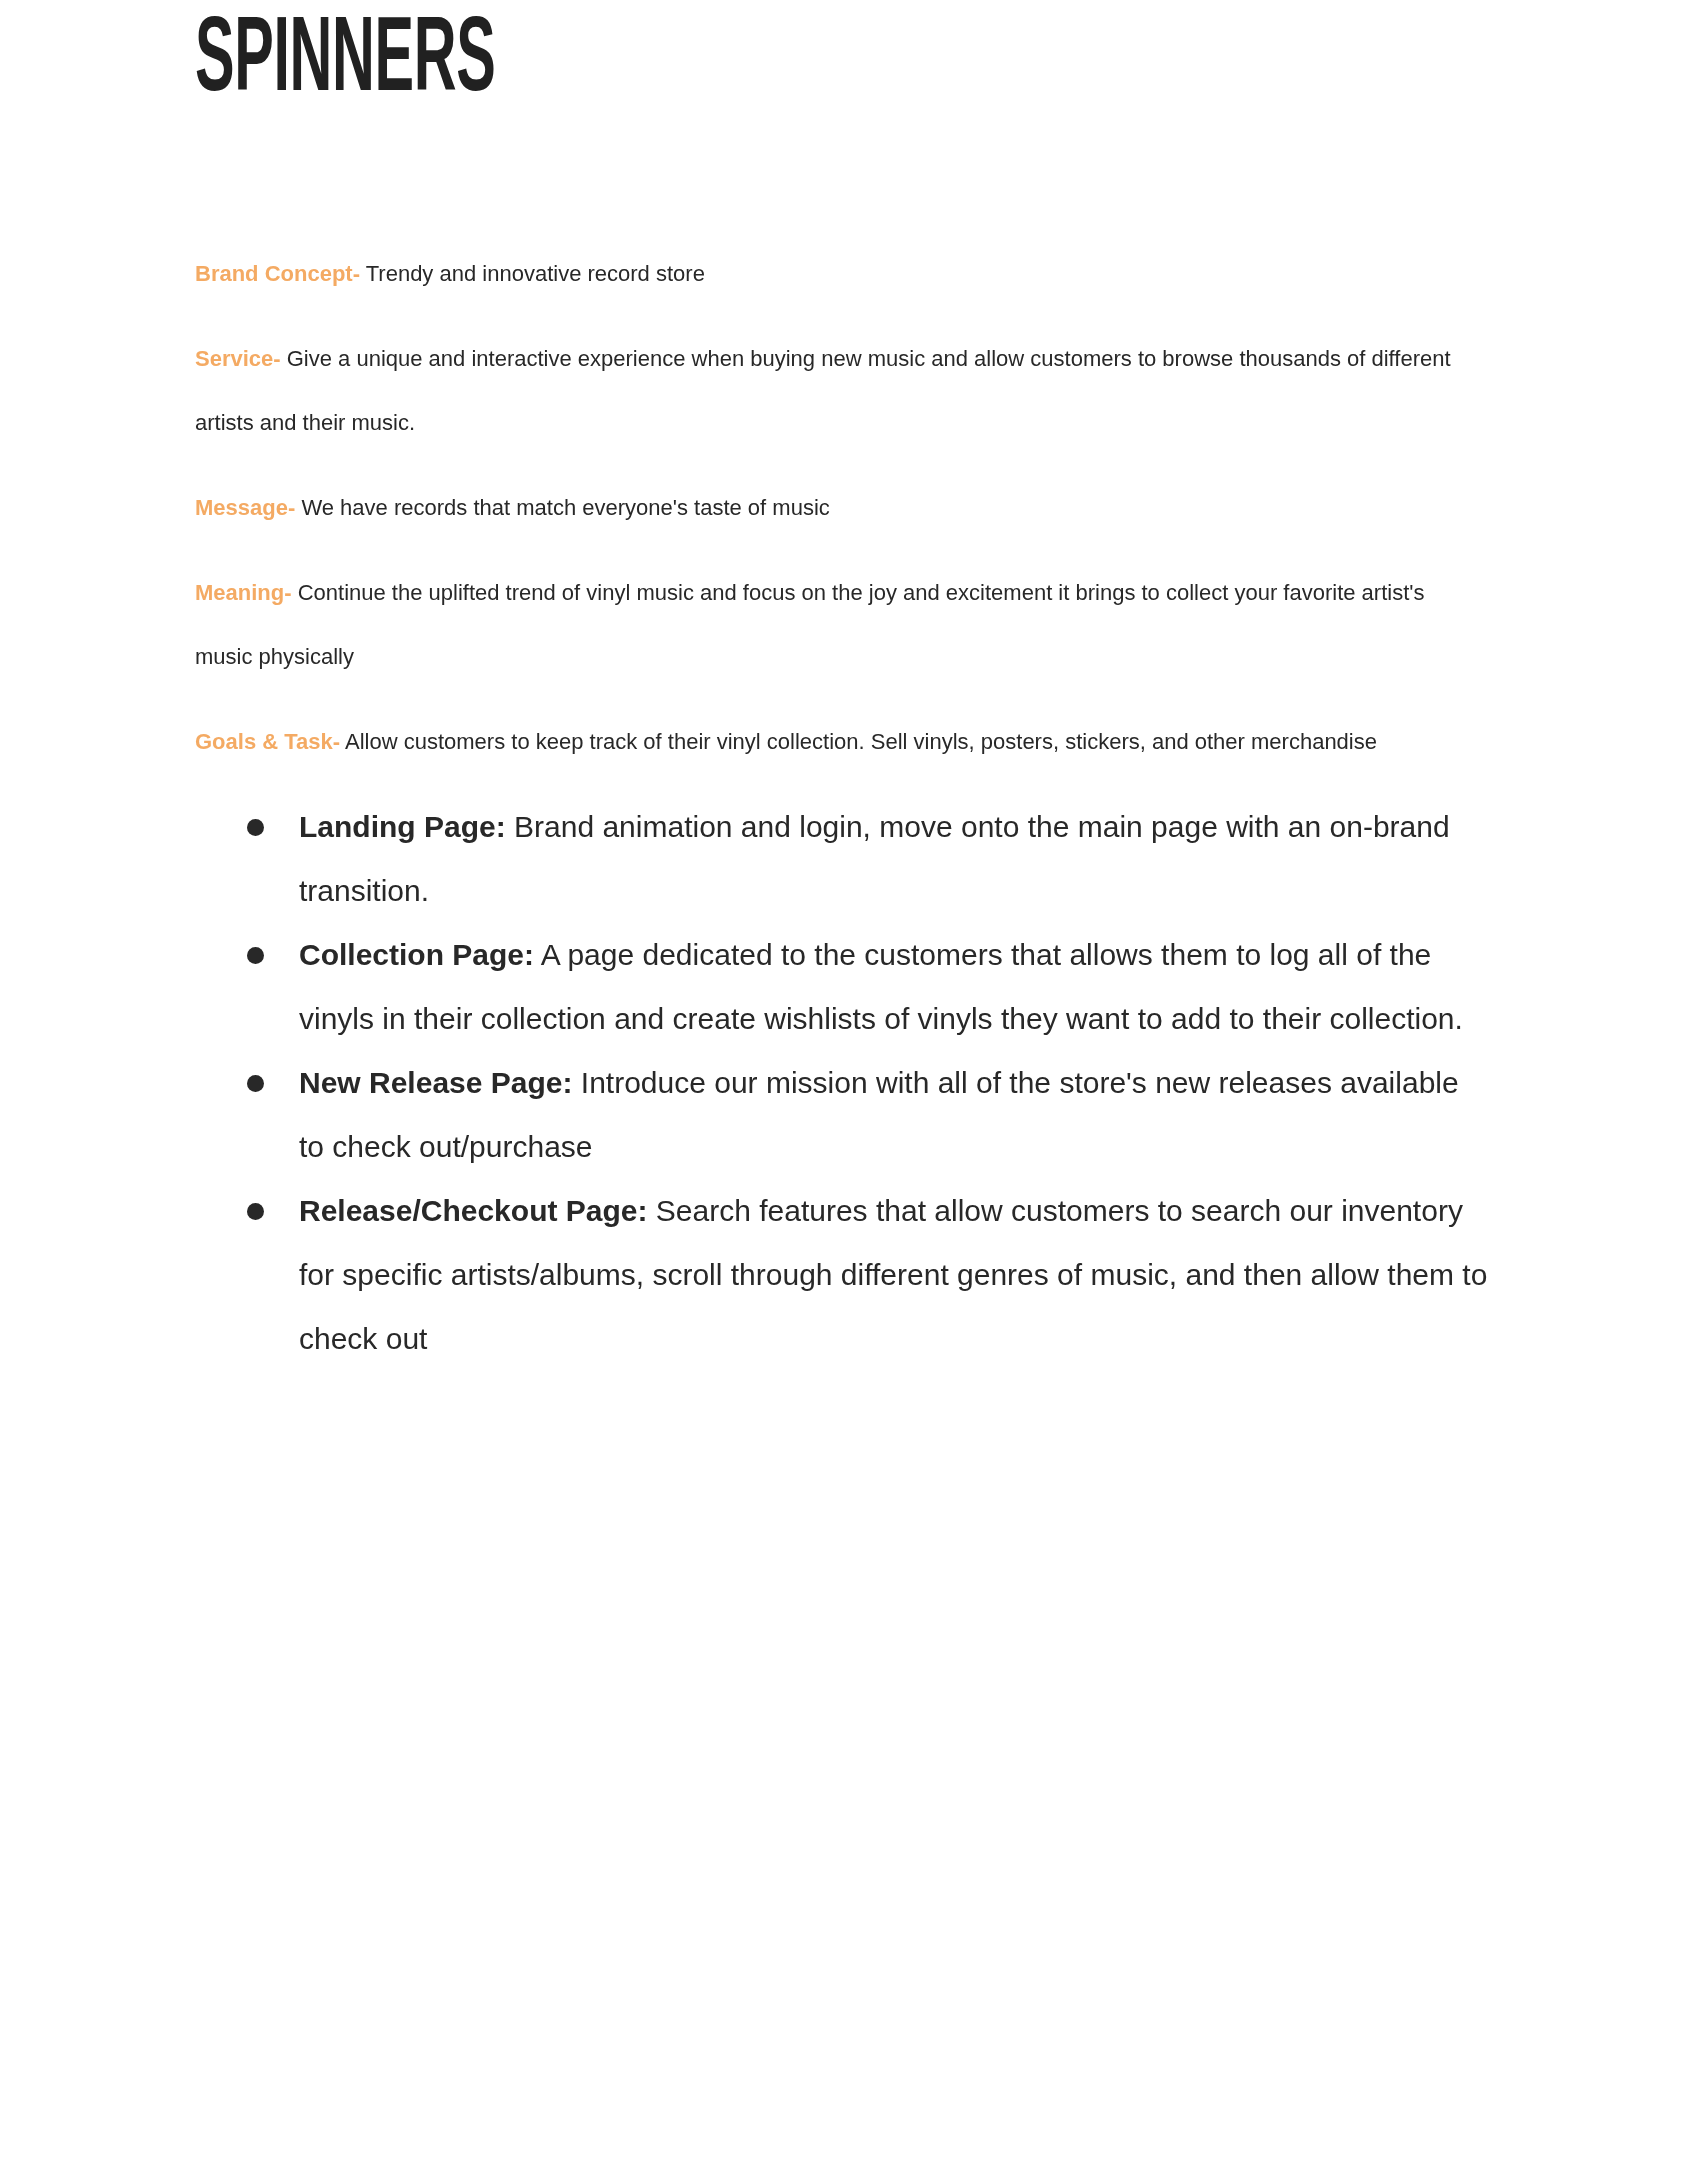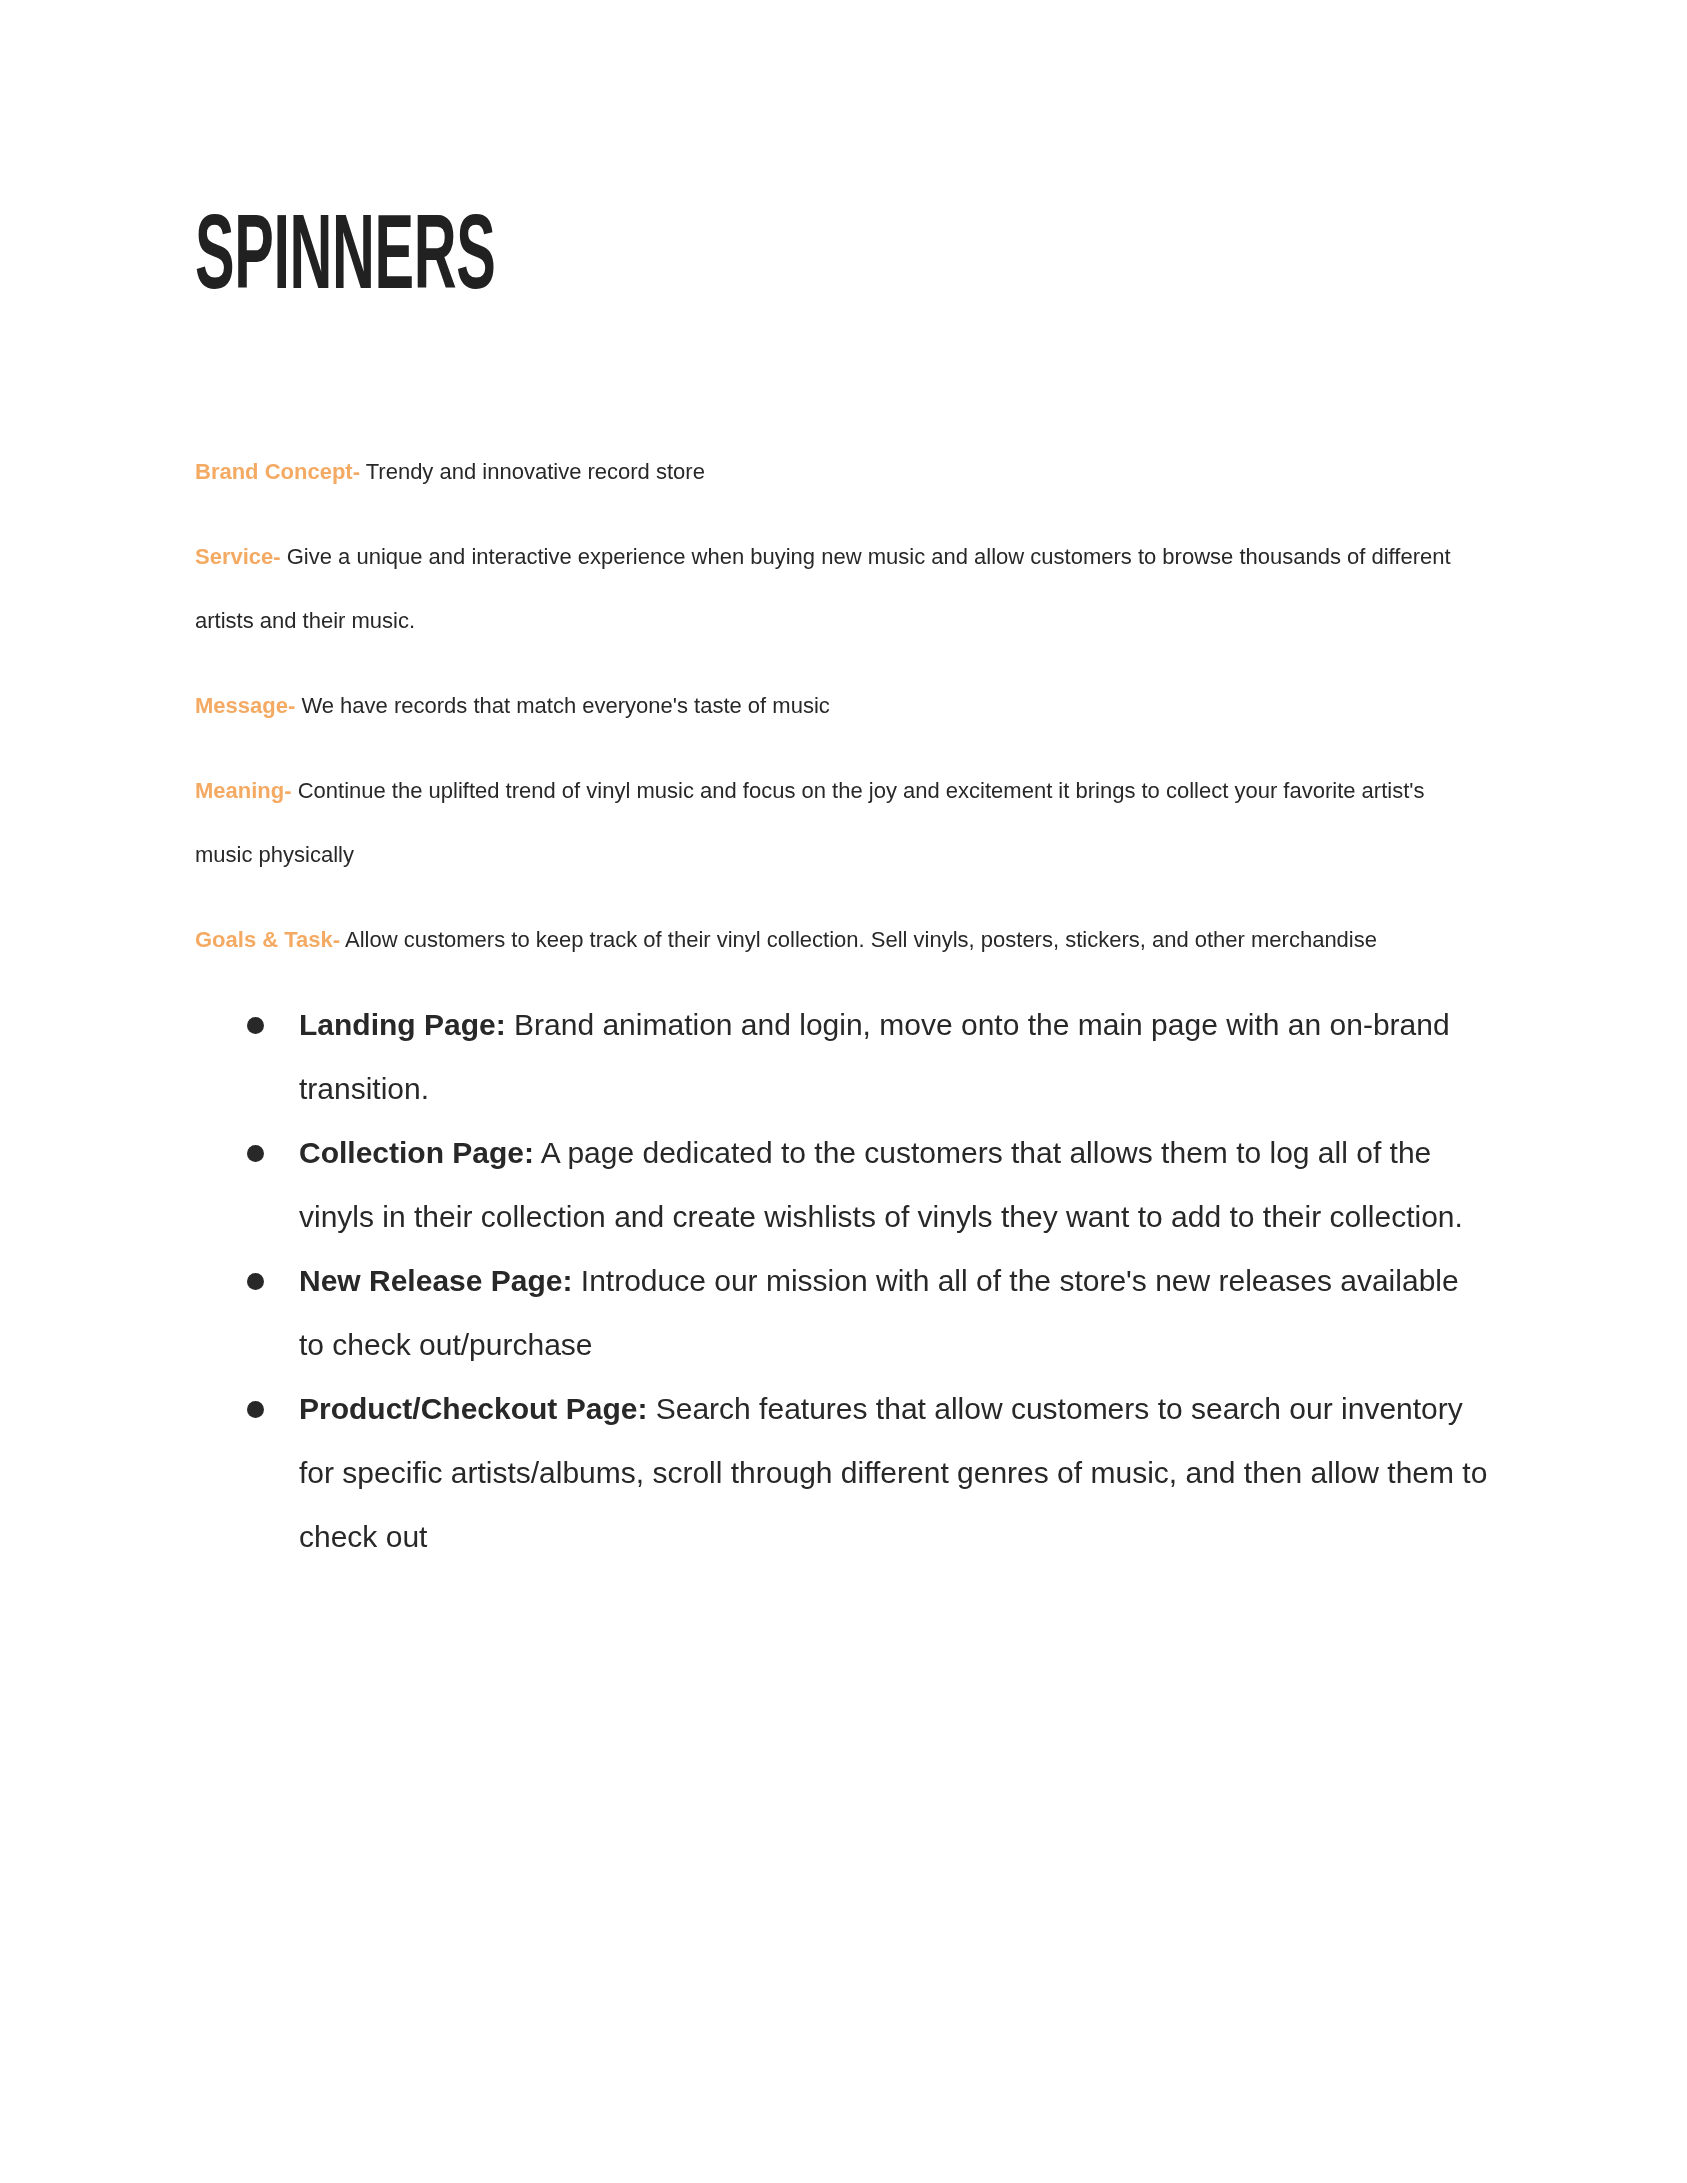--- a/index.html
+++ b/index.html
@@ -16,21 +16,20 @@
     color: var(--body-text);
     overflow: hidden;
   }
   .page {
     position: relative;
     width: 1687px; height: 2183px;
     padding: 0 195px;
     background: var(--page-bg);
   }
   .doc-title {
-    margin-top: 198px;
     font-size: 106px;
     line-height: 106px;
     font-weight: bold;
     color: var(--title-text);
     white-space: nowrap;
   }
   .doc-title .condense {
     display: inline-block;
     transform: scaleX(0.56);
     transform-origin: 0 50%;
@@ -99,18 +98,18 @@
 
 
     <ul class="patterns">
 
       <li><span class="bullet"></span><span class="li-lead">Landing Page:</span> <span>Brand animation and login, move onto the main page with an on-brand transition.</span></li>
 
       <li><span class="bullet"></span><span class="li-lead">Collection Page:</span> <span>A page dedicated to the customers that allows them to log all of the vinyls in their collection and create wishlists of vinyls they want to add to their collection.</span></li>
 
       <li><span class="bullet"></span><span class="li-lead">New Release Page:</span> <span>Introduce our mission with all of the store's new releases available to check out/purchase</span></li>
 
-      <li><span class="bullet"></span><span class="li-lead">Product/Checkout Page:</span> <span>Search features that allow customers to search our inventory for specific artists/albums, scroll through different genres of music, and then allow them to check out</span></li>
+      <li><span class="bullet"></span><span class="li-lead">Release/Checkout Page:</span> <span>Search features that allow customers to search our inventory for specific artists/albums, scroll through different genres of music, and then allow them to check out</span></li>
 
     </ul>
   </div>
 </div>
 
 
 </body></html>

